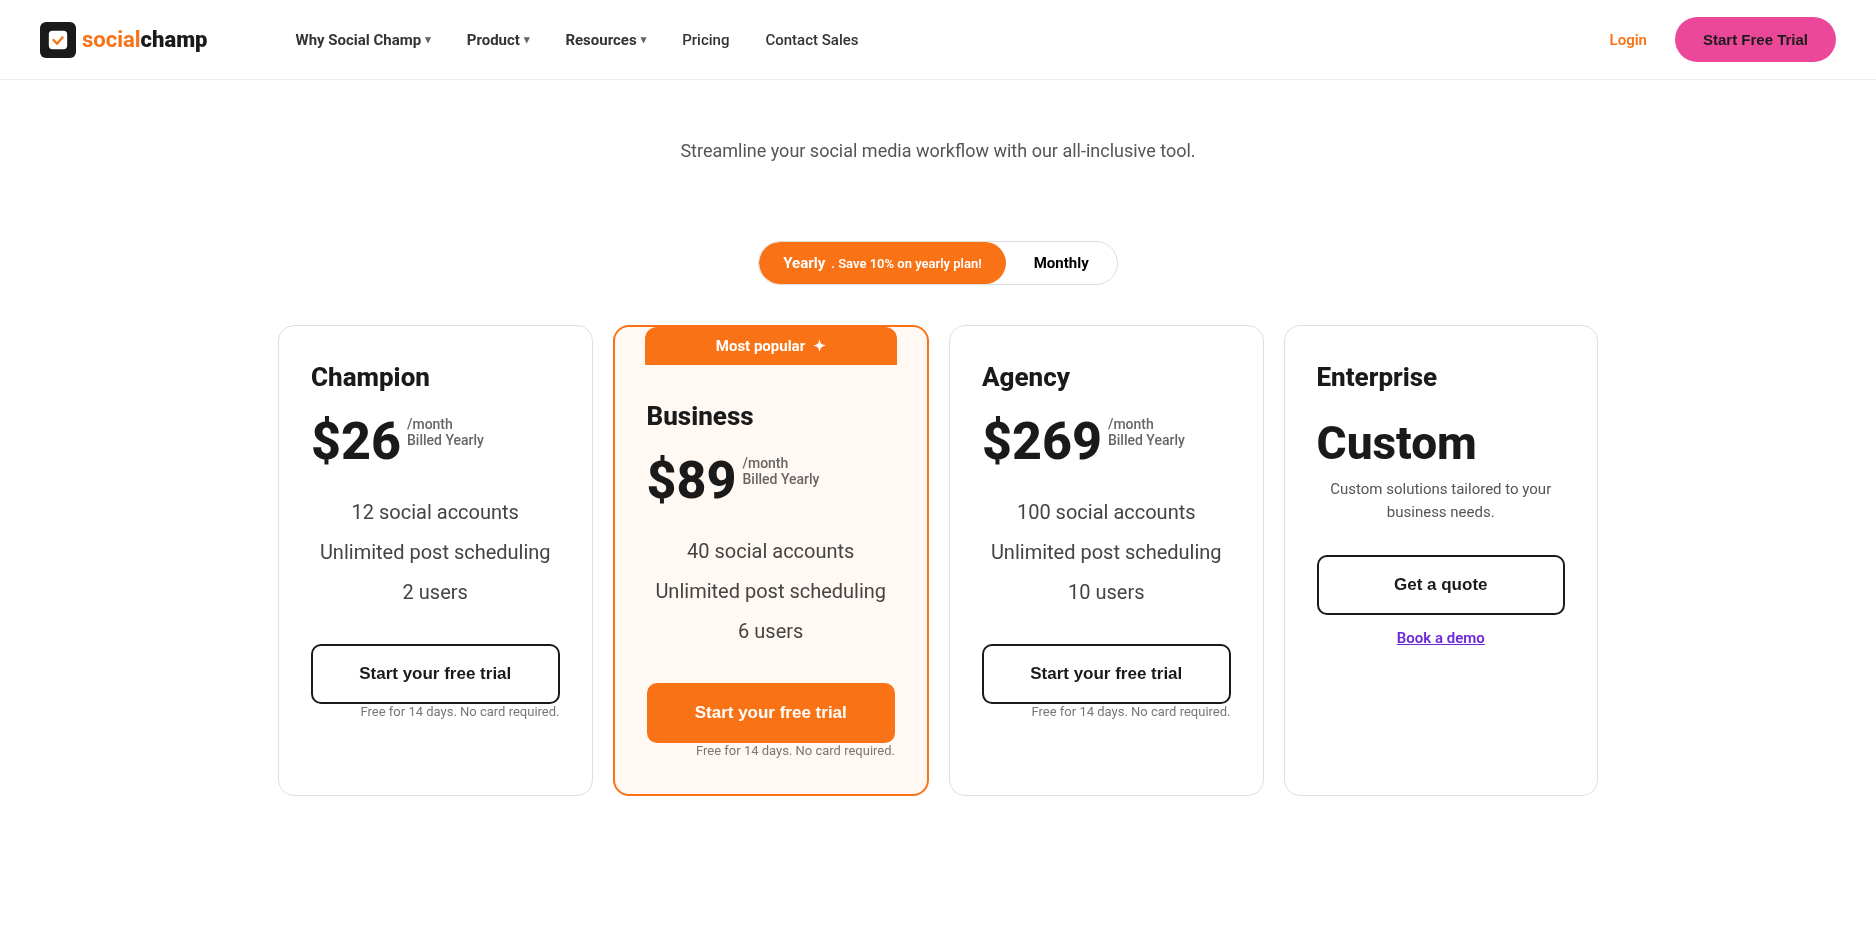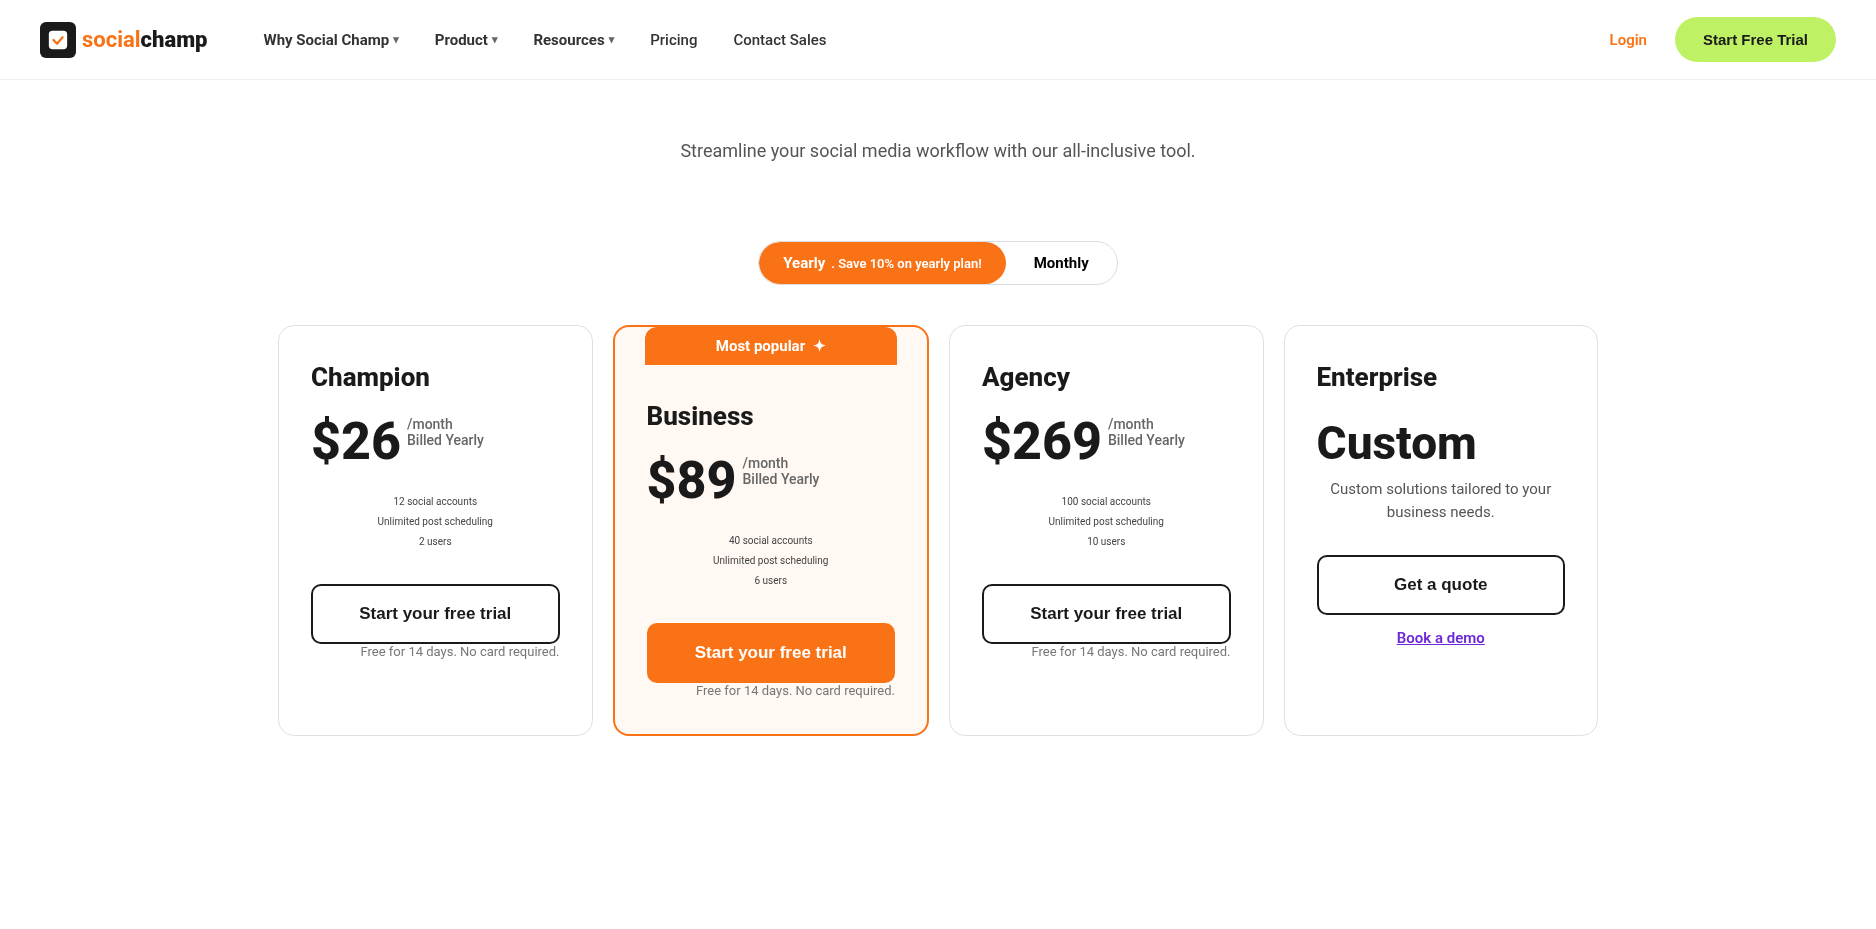--- a/index.html
+++ b/index.html
@@ -1,21 +1,21 @@
 <!DOCTYPE html>
 <html><head>
   <meta charset="utf-8">
   <style>
     * { margin: 0; padding: 0; box-sizing: border-box; }
     body { font-family: -apple-system, BlinkMacSystemFont, 'Segoe UI', Roboto, sans-serif; background: #fff; color: #222; }
 
     
     nav {
       display: flex; align-items: center; padding: 0 40px; height: 80px;
-      border-bottom: 1px solid #eee; background: #fff;
+      border-bottom: 1px solid #eee; background: #fff; gap: 32px;
     }
     .logo { display: flex; align-items: center; gap: 6px; margin-right: 40px; text-decoration: none; }
     .logo-icon {
       width: 36px; height: 36px; background: #1a1a1a; border-radius: 6px;
       display: flex; align-items: center; justify-content: center;
     }
     .logo-icon svg { width: 22px; height: 22px; }
     .logo-text { font-size: 22px; font-weight: 700; color: #1a1a1a; }
     .logo-text span { color: #f97316; }
     .nav-links { display: flex; align-items: center; gap: 4px; flex: 1; }
@@ -23,21 +23,21 @@
       display: flex; align-items: center; gap: 4px;
       padding: 8px 16px; font-size: 15px; color: #333; cursor: pointer;
       border-radius: 6px; font-weight: 700;
     }
     .nav-item .chevron { font-size: 11px; color: #666; }
     .nav-pricing { padding: 8px 16px; font-size: 15px; color: #333; cursor: pointer; font-weight: 500; }
     .nav-contact { padding: 8px 16px; font-size: 15px; color: #333; cursor: pointer; font-weight: 500; }
     .nav-right { display: flex; align-items: center; gap: 16px; margin-left: auto; }
     .btn-login { font-size: 15px; font-weight: 600; color: #f97316; cursor: pointer; padding: 8px 12px; }
     .btn-trial {
-      background: #bef264; color: #1a1a1a; font-weight: 700; font-size: 15px;
+      background: #ec4899; color: #1a1a1a; font-weight: 700; font-size: 15px;
       padding: 14px 28px; border-radius: 50px; border: none; cursor: pointer;
     }
 
     
     .hero { text-align: center; padding: 60px 20px 40px; }
     .hero h1 { font-size: 48px; font-weight: 800; color: #1a1a1a; margin-bottom: 16px; }
     .hero p { font-size: 18px; color: #555; }
 
     
     .toggle-wrap { display: flex; justify-content: center; margin: 40px 0; }
@@ -73,21 +73,21 @@
       display: flex; align-items: center; justify-content: center; gap: 8px;
     }
     .plan-name { font-size: 26px; font-weight: 800; color: #1a1a1a; margin-bottom: 24px; }
     .plan-price { display: flex; align-items: flex-start; gap: 6px; margin-bottom: 6px; }
     .price-amount { font-size: 52px; font-weight: 800; color: #1a1a1a; line-height: 1; }
     .price-meta { display: flex; flex-direction: column; justify-content: flex-end; padding-bottom: 4px; }
     .price-per { font-size: 14px; color: #666; font-weight: 500; }
     .price-billing { font-size: 14px; color: #666; font-weight: 500; }
     .plan-custom { font-size: 46px; font-weight: 800; color: #1a1a1a; margin-bottom: 8px; }
     .plan-custom-desc { font-size: 15px; color: #555; margin-bottom: 32px; text-align: center; line-height: 1.5; }
-    .plan-features { text-align: center; margin: 24px 0 32px; line-height: 2; color: #444; font-size: 10px; }
+    .plan-features { text-align: center; margin: 24px 0 32px; line-height: 2; color: #444; font-size: 20px; }
     .btn-start-trial {
       width: 100%; padding: 18px; border-radius: 10px; font-size: 17px; font-weight: 700;
       cursor: pointer; border: 2px solid #1a1a1a; background: #fff; color: #1a1a1a;
     }
     .btn-start-trial.orange { background: #f97316; border-color: #f97316; color: #fff; }
     .plan-note { font-size: 13px; color: #777; text-align: right; }
     .btn-book-demo {
       display: block; text-align: center; margin-top: 14px;
       font-size: 15px; font-weight: 600; color: #6d28d9; text-decoration: underline; cursor: pointer;
     }

